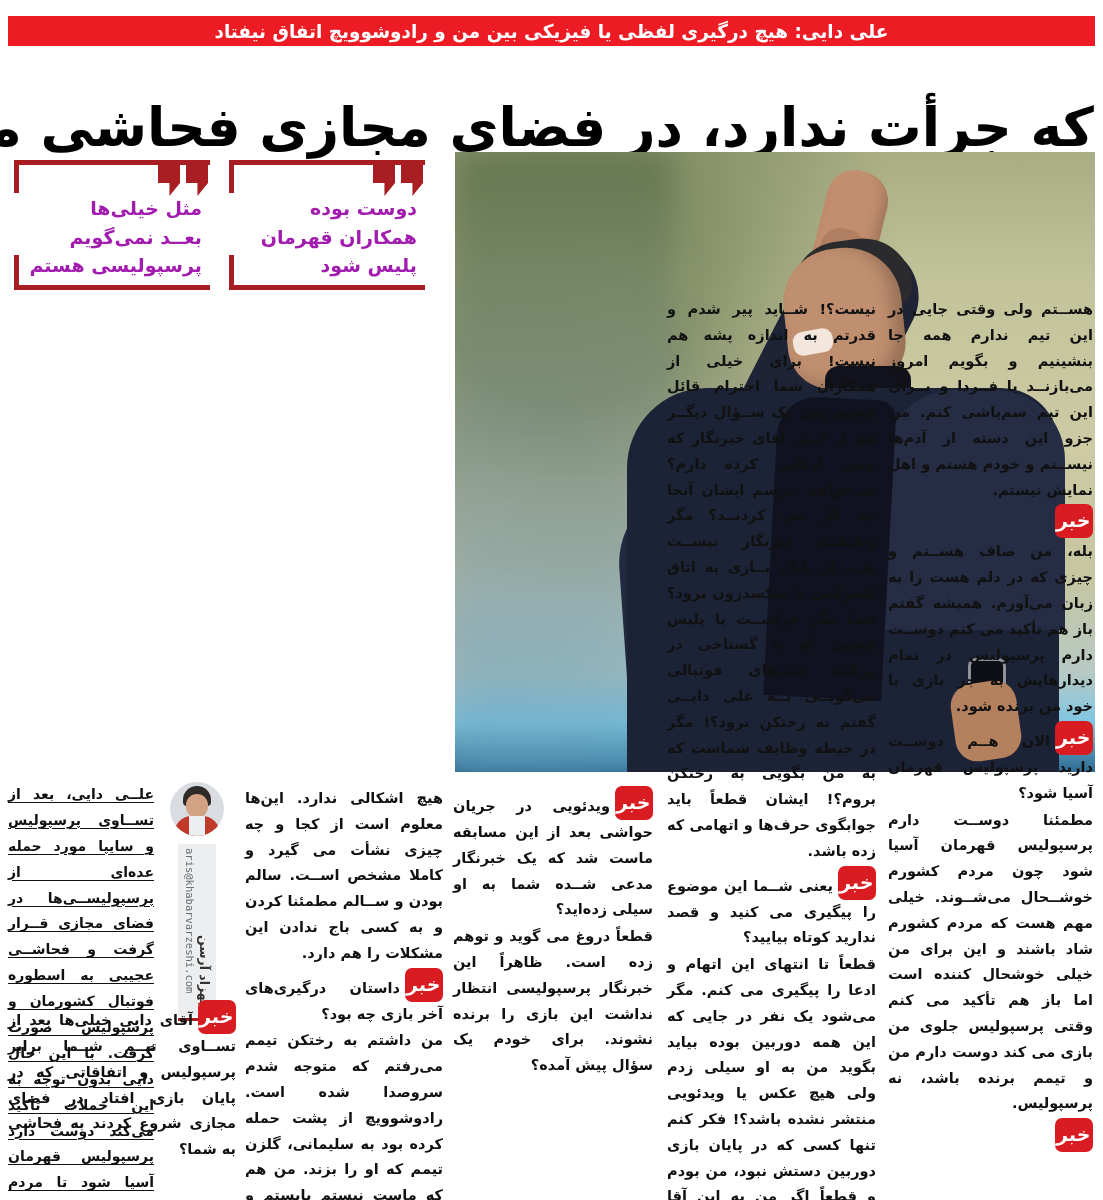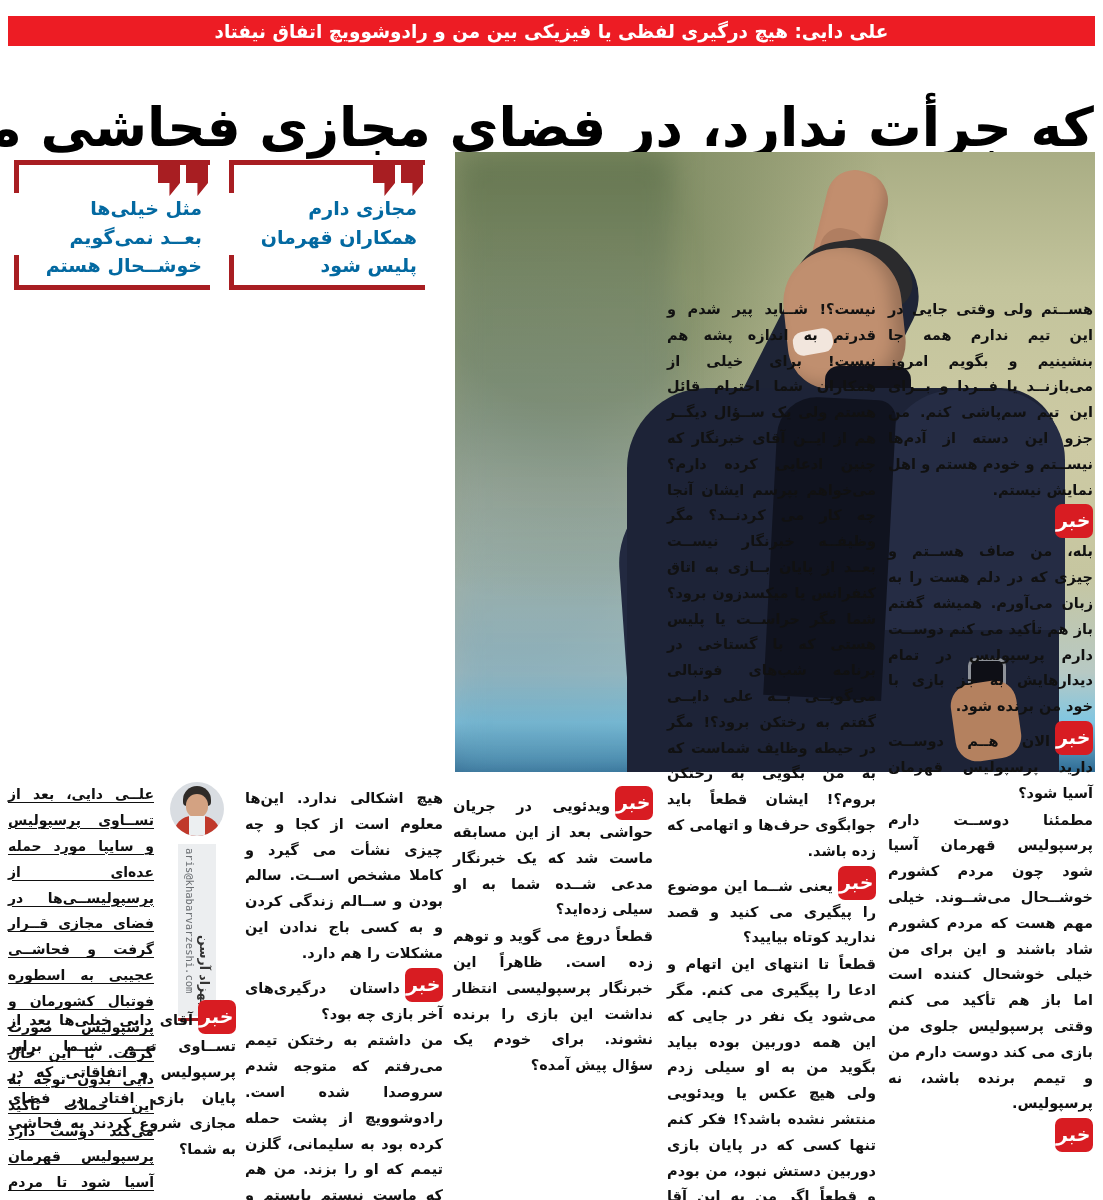--- a/index.html
+++ b/index.html
@@ -64,21 +64,21 @@
     position:absolute;top:2px;right:2px;
     font-size:0;line-height:0;
     display:flex;gap:6px;
   }
   .quote-box .qmark i{
     display:block;width:22px;height:34px;background:#A81E22;
     clip-path:polygon(0 0,100% 0,100% 62%,52% 100%,52% 62%,0 62%);
   }
   .quote-box .qtext{
     position:absolute;right:8px;left:10px;top:34px;
-    color:#0369a1;font-weight:bold;font-size:19px;line-height:1.5;
+    color:#a21caf;font-weight:bold;font-size:19px;line-height:1.5;
     text-align:right;
   }
   .quote-box .qtext span{display:block;}
 
   #quote-box-1{left:229px;top:160px;}
   #quote-box-2{left:14px;top:160px;}
 
   
   .photo-frame{
     position:absolute;left:455px;top:152px;width:640px;height:620px;
@@ -256,36 +256,36 @@
 
   <h1 class="headline">کسی که جرأت ندارد، در فضای مجازی فحاشی می‌کند</h1>
 
   <div class="quote-box" id="quote-box-1">
     <div class="bracket"></div>
     <div class="qmark">
         <i></i>
         <i></i>
       </div>
     <div class="qtext">
-      <span>مجازی دارم</span>
+      <span>دوست بوده</span>
       <span>همکاران قهرمان</span>
       <span>پلیس شود</span>
     </div>
   </div>
 
   <div class="quote-box" id="quote-box-2">
     <div class="bracket"></div>
     <div class="qmark">
         <i></i>
         <i></i>
       </div>
     <div class="qtext">
       <span>مثل خیلی‌ها</span>
       <span>بعــد نمی‌گویم</span>
-      <span>خوشــحال هستم</span>
+      <span>پرسپولیسی هستم</span>
     </div>
   </div>
 
   <div class="photo-frame">
     <div class="bg"></div>
     <div class="bg2"></div>
     <div class="figure">
       <div class="arm"></div>
       <div class="hand"></div>
       <div class="hair"></div>
@@ -314,21 +314,21 @@
       <p><span>نیست؟! شــاید پیر شدم و قدرتم به اندازه پشه هم نیست! برای خیلی از همکاران شما احترام قائل هستم ولی یک ســؤال دیگــر هم از ایــن آقای خبرنگار که چنین ادعایی کرده دارم؟ می‌خواهم بپرسم ایشان آنجا چه کار می کردنــد؟ مگر وظیفــه خبرنگار نیســت بعــد از پایان بــازی به اتاق کنفرانس یا میکسدزون برود؟ شما مگر حراســت یا پلیس هستی که با گستاخی در برنامه شب‌های فوتبالی می‌گویــی بــه علی دایــی گفتم به رختکن برود؟! مگر در حیطه وظایف شماست که به من بگویی به رختکن بروم؟! ایشان قطعاً باید جوابگوی حرف‌ها و اتهامی که زده باشد.</span></p>
       <p class="q"><span class="badge"><span class="bt">خبر</span></span><span>یعنی شــما این موضوع را پیگیری می کنید و قصد ندارید کوتاه بیایید؟</span></p>
       <p><span>قطعاً تا انتهای این اتهام و ادعا را پیگیری می کنم. مگر می‌شود یک نفر در جایی که این همه دوربین بوده بیاید بگوید من به او سیلی زدم ولی هیچ عکس یا ویدئویی منتشر نشده باشد؟! فکر کنم تنها کسی که در پایان بازی دوربین دستش نبود، من بودم و قطعاً اگر من به این آقا سیلی زده بودم تا الان همه جا فیلمش پخش شده بود. ایراد ندارد و ایــن مســائل هم می‌گــذرد. من نمی‌توانم بی‌رگ و بی‌غیرت باشم. به جایی که با آن قرارداد می‌بندم تعهد دارم و همیشــه این موضوع را ثابت کرده‌ام. نانی که می خورم، می‌خواهم حلال باشد و بچه‌ام بانان حلال بزرگ شــود. در زندگی‌ام نــان غیرحلال نیاورده‌ام و مثل خیلی‌ها نیستم که ادا دربیاورم و همه جا بگویم پرسپولیسی</span></p>
     </div>
 
   <div class="col" id="col-bot-1">
       <p class="q"><span class="badge"><span class="bt">خبر</span></span><span>ویدئویی در جریان حواشی بعد از این مسابقه ماست شد که یک خبرنگار مدعی شــده شما به او سیلی زده‌اید؟</span></p>
       <p><span>قطعاً دروغ می گوید و توهم زده است. ظاهراً این خبرنگار پرسپولیسی انتظار نداشت این بازی را برنده نشوند. برای خودم یک سؤال پیش آمده؟</span></p>
     </div>
   <div class="col" id="col-bot-2">
-      <p><span>هیچ اشکالی ندارد. این‌ها معلوم است از کجا و چه چیزی نشأت می گیرد و کاملا مشخص اســت. سالم بودن و ســالم زندگی کردن و به کسی باج ندادن این مشکلات را هم دارد.</span></p>
+      <p><span>هیچ اشکالی ندارد. این‌ها معلوم است از کجا و چه چیزی نشأت می گیرد و کاملا مشخص اســت. سالم بودن و ســالم مطمئنا کردن و به کسی باج ندادن این مشکلات را هم دارد.</span></p>
       <p class="q"><span class="badge"><span class="bt">خبر</span></span><span>داستان درگیری‌های آخر بازی چه بود؟</span></p>
       <p><span>من داشتم به رختکن تیمم می‌رفتم که متوجه شدم سروصدا شده است. رادوشوویچ از پشت حمله کرده بود به سلیمانی، گلزن تیمم که او را بزند. من هم که ماست نیستم بایستم و حمله به بازیکن تیمم را فقط نگاه کنم یا مثل خیلی‌ها در بروم! برگشتم ببینم چرا به بازیکن من حمله شده که متأسفانه ۷، ۸ نفر من را گرفتــه بودند و اصلاً اتفاق خاصی بین من و گلر پرسپولیس</span></p>
     </div>
 
   <div class="byline">
     <div class="avatar">
       <div class="a-hair"></div>
         <div class="a-face"></div>
       <div class="a-body"></div>
         <div class="a-shirt"></div>

